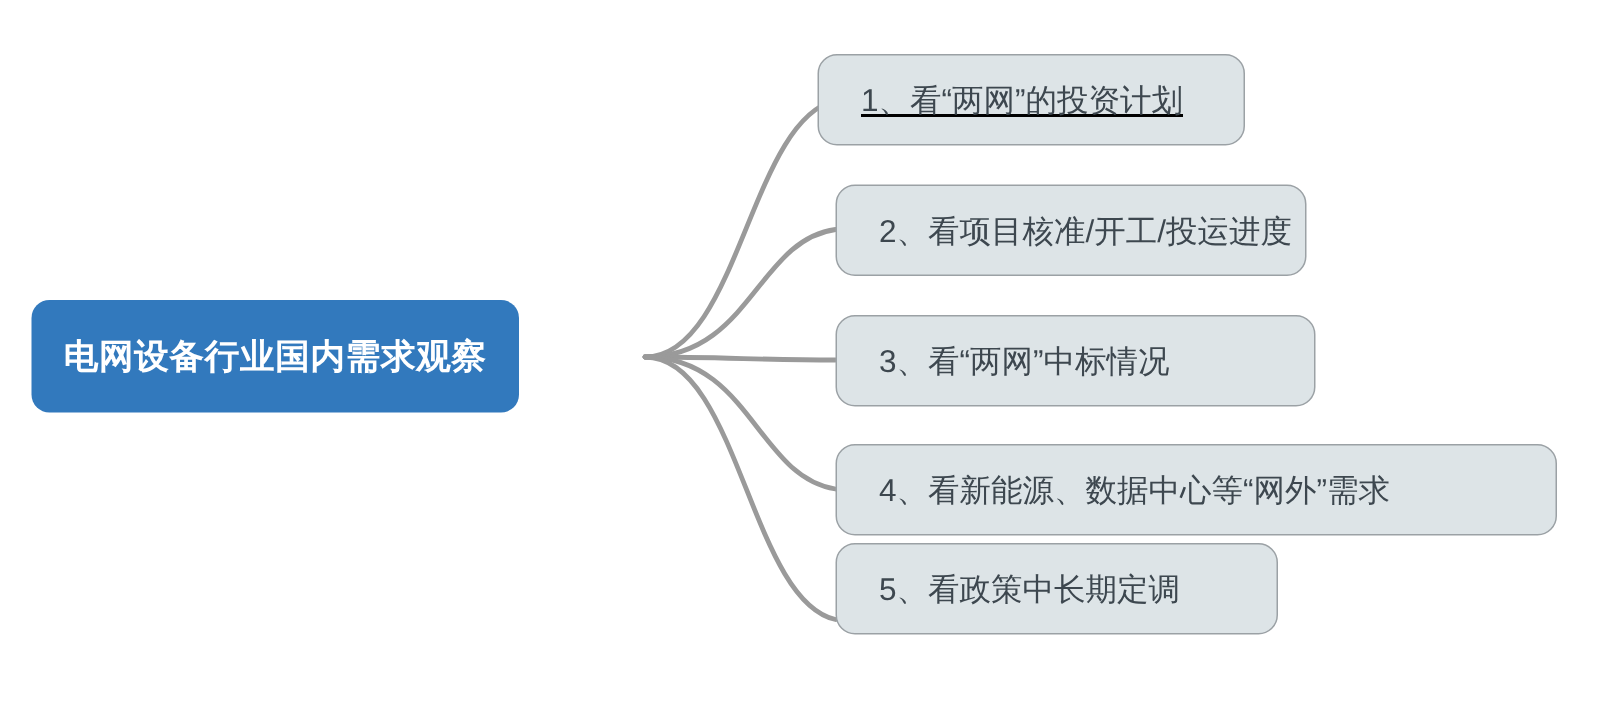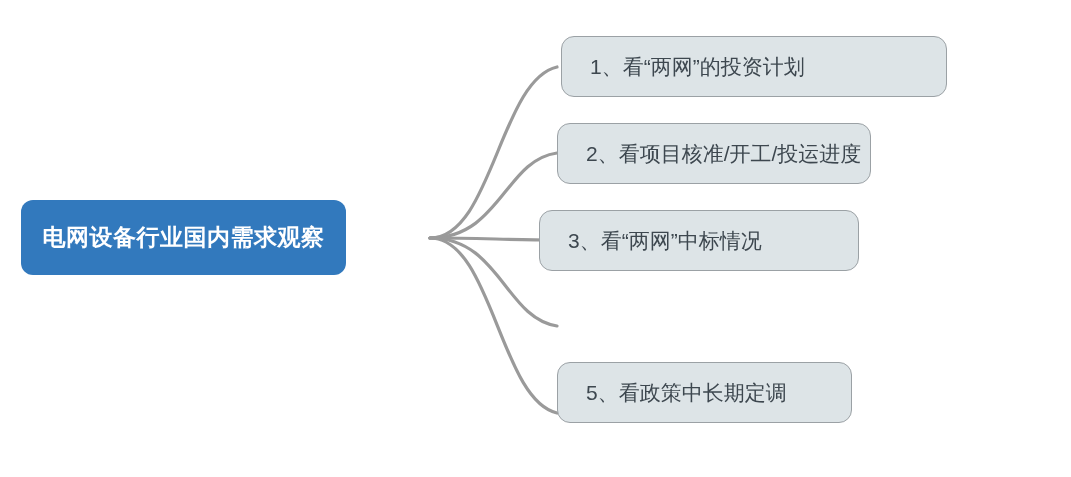--- a/index.html
+++ b/index.html
@@ -55,23 +55,23 @@
     box-sizing: border-box;
     height: 61px;
   }
   .branch-label {
     color: #3d474f;
     font-size: 21px;
     font-weight: normal;
     white-space: nowrap;
     padding-left: 28px;
   }
-  .n1 { left: 561px; top: 36px;  width: 386px; }
+  .n1 { left: 545px; top: 36px;  width: 285px; text-decoration: underline; }
   .n2 { left: 557px; top: 123px; width: 314px; }
-  .n3 { left: 539px; top: 210px; width: 320px; }
+  .n3 { left: 557px; top: 210px; width: 320px; }
   .n4 { left: 557px; top: 296px; width: 481px; }
   .n5 { left: 557px; top: 362px; width: 295px; }
 </style>
 </head>
 <body>
 
 <div id="canvas">
 
   <svg id="connectors" viewBox="0 0 1071 477" xmlns="http://www.w3.org/2000/svg">
     <g fill="none" stroke="#9a9a9a" stroke-width="3.2" stroke-linecap="round">
@@ -92,18 +92,21 @@
   </div>
 
   <div class="branch-node n2">
     <span class="branch-label">2、看项目核准/开工/投运进度</span>
   </div>
 
   <div class="branch-node n3">
     <span class="branch-label">3、看“两网”中标情况</span>
   </div>
 
+  <div class="branch-node n4">
+    <span class="branch-label">4、看新能源、数据中心等“网外”需求</span>
+  </div>
 
   <div class="branch-node n5">
     <span class="branch-label">5、看政策中长期定调</span>
   </div>
 
 </div>
 
 </body></html>

